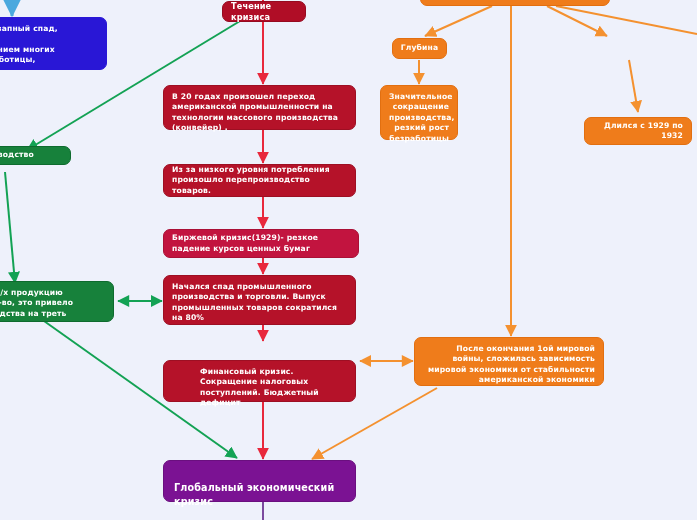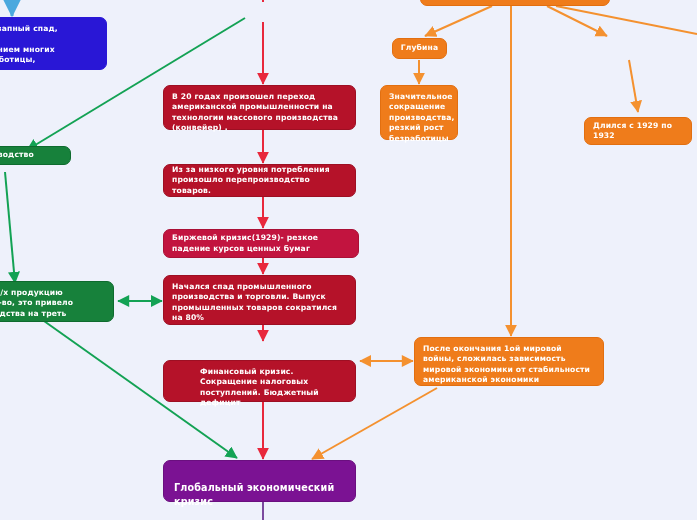--- a/index.html
+++ b/index.html
@@ -24,21 +24,21 @@
     padding:6px 8px;
     text-align:left;
     white-space:pre-line;
   }
   .node.center{display:flex;align-items:center;}
   .n-blue   {background:#2917d6;border:1px solid #2917d6;}
   .n-green  {background:#17813b;border:1px solid #0e6b2e;}
   .n-red    {background:#b51229;border:1px solid #9d0f23;}
   .n-crimson{background:#c2143f;border:1px solid #aa1036;}
   .n-darkred{background:#b00d26;border:1px solid #960a20;}
-  .n-orange {background:#ef7c1b;border:1px solid #e26f10;}
+  .n-orange {background:#ef7c1b;border:1px solid #e26f10;text-align:right;}
   .n-purple {background:#7b1293;border:1px solid #6a0f7f;}
   .title-node{font-size:8.2px;line-height:11px;}
   .big-node{font-size:9.6px;line-height:13.5px;}
 </style>
 </head>
 <body>
 
 <div id="canvas">
 
   <svg id="edges" viewBox="0 0 697 520">
@@ -105,20 +105,21 @@
 ...я разорением многих
 ...ом безработицы,
 ...са акций</div>
 
   <div class="node n-green center" style="left:-52px;top:146px;width:123px;height:19px;">...епроизводство</div>
 
   <div class="node n-green" style="left:-58px;top:281px;width:172px;height:41px;">... цен на с/х продукцию
 ...ское хоз-во, это привело
 ... производства на треть</div>
 
+  <div class="node n-darkred center title-node" style="left:222px;top:1px;width:84px;height:21px;justify-content:center;">Течение кризиса</div>
 
   <div class="node n-red" style="left:163px;top:85px;width:193px;height:45px;">В 20 годах произошел переход американской промышленности на технологии массового производства (конвейер) .</div>
 
   <div class="node n-red center" style="left:163px;top:164px;width:193px;height:33px;">Из за низкого уровня потребления произошло перепроизводство товаров.</div>
 
   <div class="node n-crimson center" style="left:163px;top:229px;width:196px;height:29px;">Биржевой кризис(1929)- резкое падение курсов ценных бумаг</div>
 
   <div class="node n-red" style="left:163px;top:275px;width:193px;height:50px;">Начался спад промышленного производства и торговли. Выпуск промышленных товаров сократился на 80%</div>
 
   <div class="node n-red" style="left:163px;top:360px;width:193px;height:42px;padding-left:36px;">Финансовый кризис. Сокращение налоговых поступлений. Бюджетный дефицит</div>

